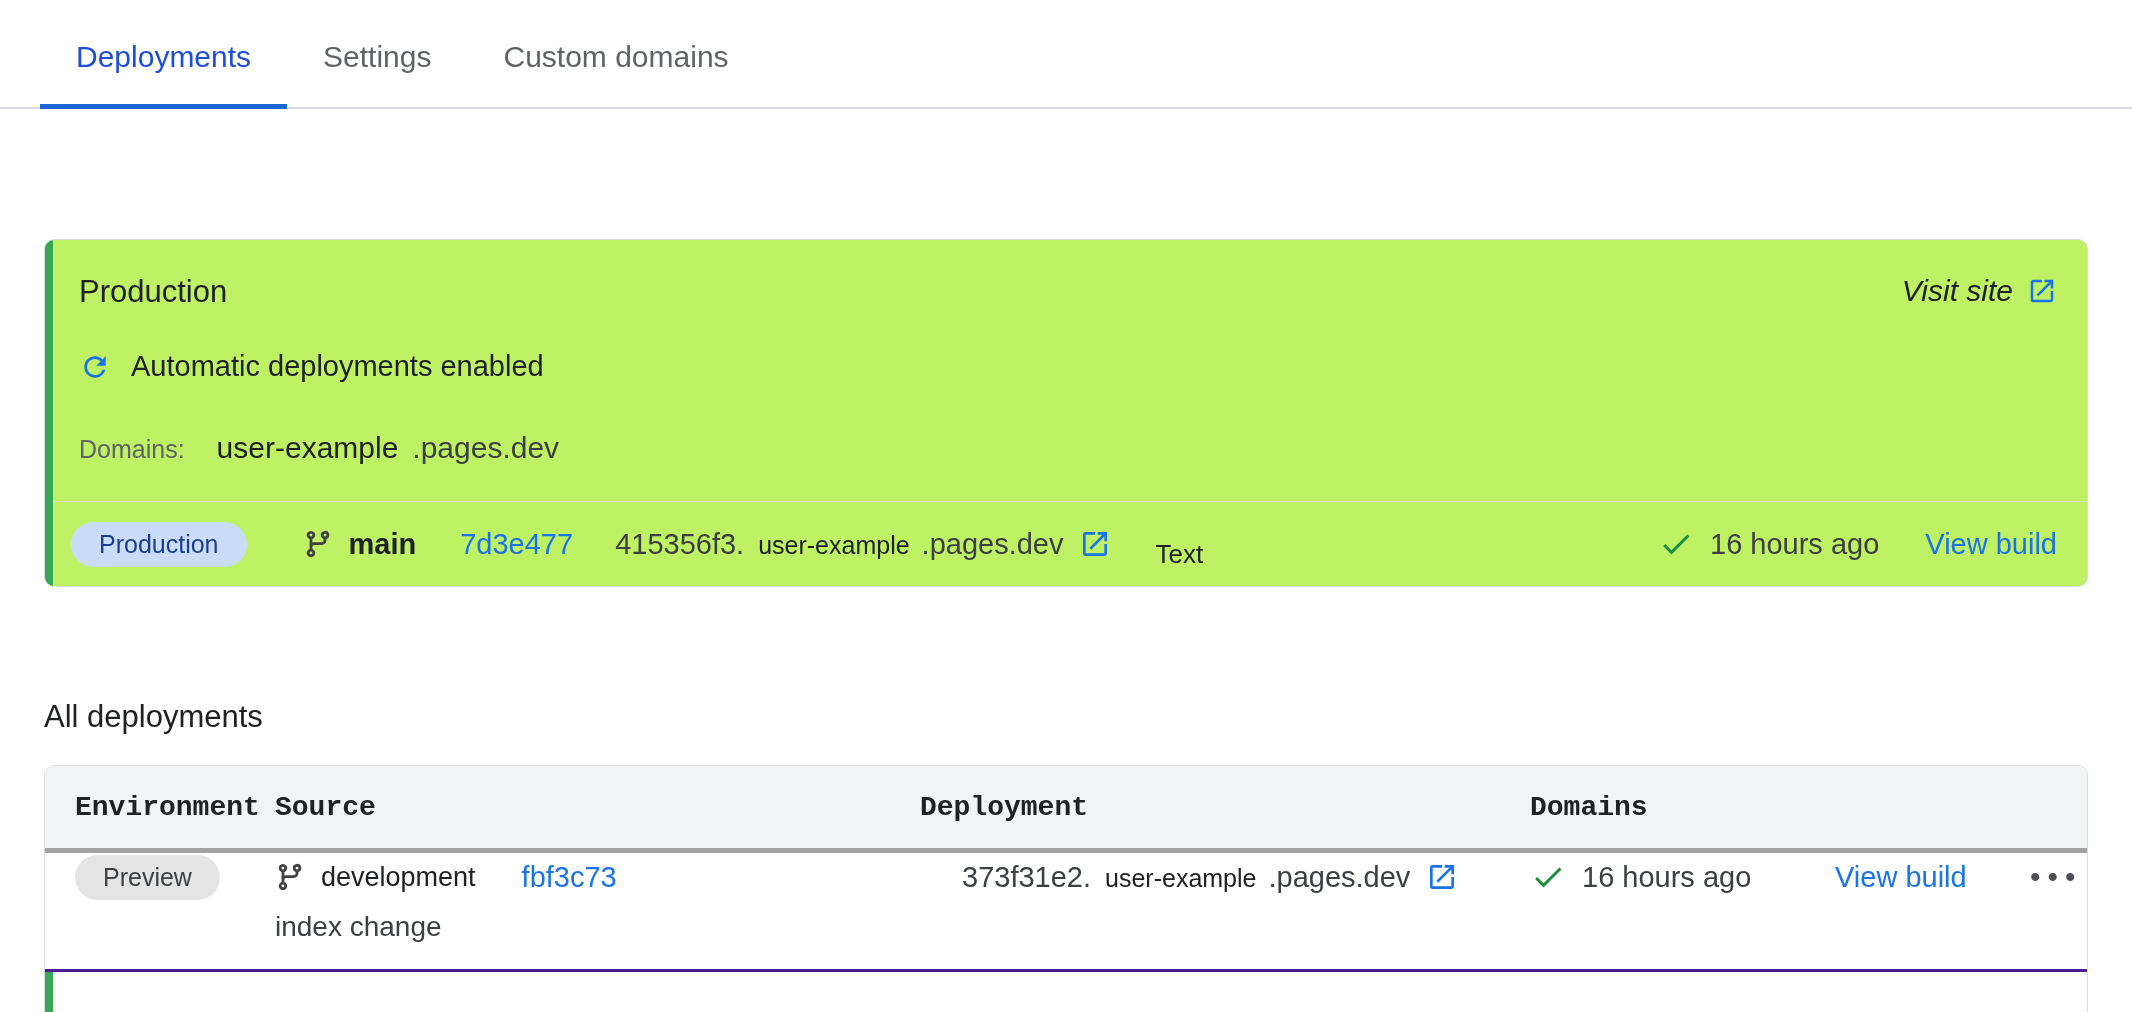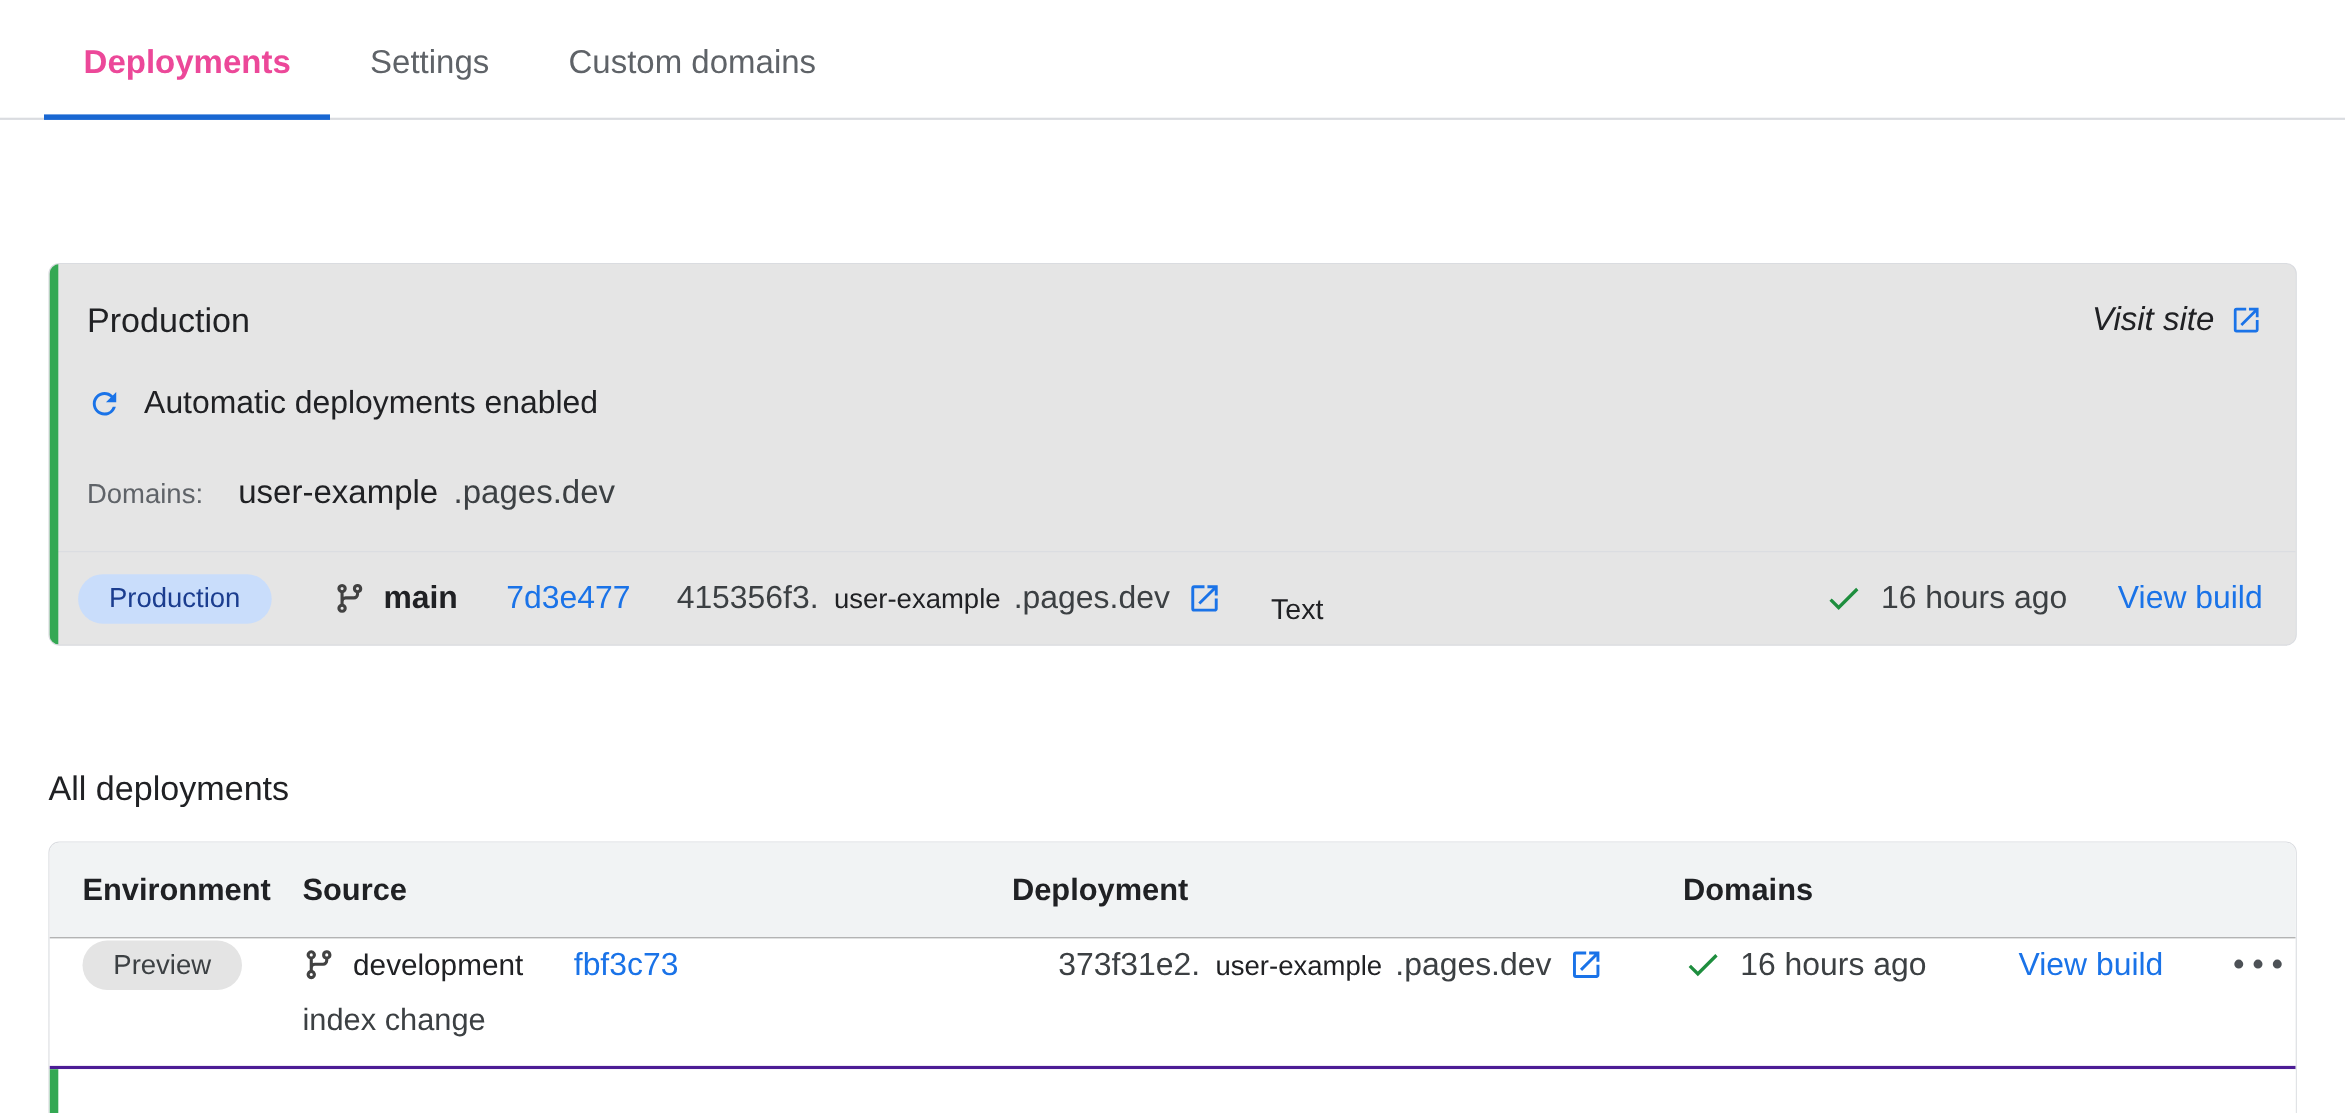--- a/index.html
+++ b/index.html
@@ -2,24 +2,24 @@
 <html><head>
 <meta charset="utf-8">
 <style>
   * { margin:0; padding:0; box-sizing:border-box; }
   html,body { width:2132px; height:1012px; overflow:hidden; background:#ffffff;
               font-family:"Liberation Sans", sans-serif; color:#202124; }
 
   
   .tabbar { display:flex; align-items:stretch; padding:0 40px; border-bottom:2px solid #dadce0; }
   .tab { font-size:30px; color:#5f6368; padding:40px 36px 30px; cursor:pointer; border-bottom:5px solid transparent; margin-bottom:-2px; }
-  .tab.active { color:#ec4899; font-weight:700; border-bottom-color:#1967d2; }
+  .tab.active { color:#1d4ed8; font-weight:400; border-bottom-color:#1967d2; }
 
   
-  .card { position:relative; margin:130px 44px 4px; border:1px solid #dadce0; border-radius:10px; overflow:hidden; background:#e5e5e5; }
+  .card { position:relative; margin:130px 44px 4px; border:1px solid #dadce0; border-radius:10px; overflow:hidden; background:#bef264; }
   .card::before { content:""; position:absolute; left:0; top:0; bottom:0; width:8px; background:#34a853; }
   .card-top { display:flex; justify-content:space-between; align-items:flex-start; padding:34px 30px 0 34px; }
   .card-title { font-size:31px; font-weight:500; color:#202124; }
   .visit-site { display:flex; align-items:center; gap:14px; font-size:30px; color:#202124; cursor:pointer;font-style:italic; }
   .auto-line { display:flex; align-items:center; gap:20px; margin:40px 0 0 34px; font-size:29px; color:#202124; }
   .domains-line { display:flex; align-items:baseline; margin:48px 0 36px 34px; }
   .domains-label { font-size:25px; font-weight:400; color:#5f6368; }
   .domain-name { font-size:30px; color:#202124; margin-left:32px; }
   .domain-suffix { font-size:30px; color:#3c4043; margin-left:14px; }
   .card-divider { border-top:1px solid #dadce0; }
@@ -41,21 +41,21 @@
   .note { font-size:26px; color:#202124; margin-left:44px; margin-top:20px; }
   .spacer { flex:1; }
   .status-group { display:flex; align-items:center; }
   .time { font-size:29px; color:#3c4043; margin-left:16px; }
   .view-build { font-size:29px; margin-left:46px; }
 
   
   .section-title { font-size:31px; font-weight:500; margin:112px 0 0 44px; color:#202124; }
   .table { margin:30px 44px 0; border:1px solid #dadce0; border-radius:10px 10px 0 0; overflow:hidden; }
   .grid { display:grid; grid-template-columns:200px 645px 610px 305px 195px 1fr; padding:0 30px; }
-  .thead { background:#f1f3f4; height:87px; align-items:center; border-bottom:1px solid #a3a3a3; }
+  .thead { background:#f1f3f4; height:87px; align-items:center; border-bottom:5px solid #a3a3a3;font-family:Liberation Mono, monospace; }
   .th { font-size:28px; font-weight:700; color:#202124; }
   .trow { padding-bottom:26px; border-bottom:3px solid #4c1d95; align-items:start; }
   .cell-line { display:flex; align-items:center; min-height:48px; }
   .source-branch { font-size:27px; color:#202124; margin-left:16px; }
   .source-commit { font-size:29px; margin-left:46px; }
   .commit-msg { font-size:28px; color:#3c4043; margin-top:10px; }
   .row-branch-ic { display:flex; }
   .kebab { font-size:30px; letter-spacing:7px; color:#4d5156; cursor:pointer; line-height:48px; }
   .peek-row { position:relative; height:40px; background:#fff; }
   .peek-strip { position:absolute; left:0; top:0; width:8px; height:100%; background:#34a853; }

